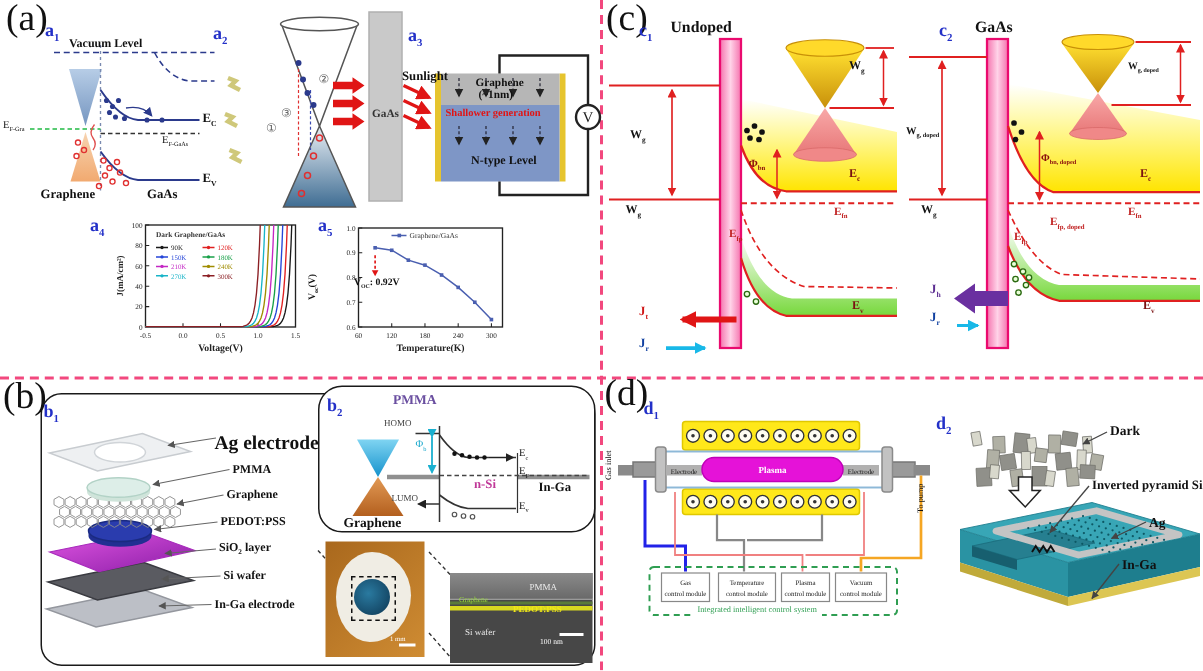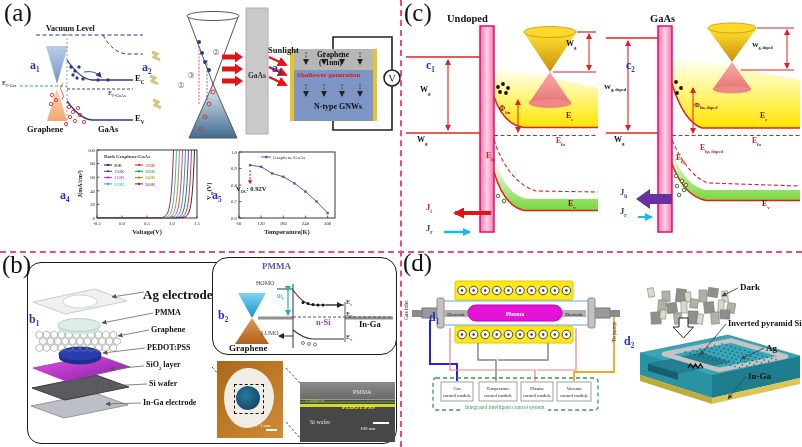--- a/index.html
+++ b/index.html
@@ -4,21 +4,21 @@
 <style>
   html,body{margin:0;padding:0;background:#fff;}
   #fig{position:relative;width:802px;height:447px;background:#fff;overflow:hidden;
        font-family:"Liberation Serif",serif;}
   .sv{position:absolute;z-index:4;}
   .L{position:absolute;font-family:"Liberation Serif",serif;line-height:1.05;color:#111;
      white-space:nowrap;z-index:6;}
   .b{font-weight:bold;}
   sub{font-size:0.6em;line-height:0;}
   .ptag{font-size:25px;color:#111;}
-  .stag{font-weight:bold;color:#2330c8;font-size:12px;margin-top:45px;}
+  .stag{font-weight:bold;color:#2330c8;font-size:12px;}
   .divider-v{position:absolute;left:400px;top:0;height:447px;width:0;
      border-left:2px dashed #f2487e;z-index:2;}
   .divider-h{position:absolute;left:0;top:251px;width:802px;height:0;
      border-top:2px dashed #f2487e;z-index:2;}
   .bbox{position:absolute;border:1.5px solid #1a1a1a;z-index:1;}
   .photo{position:absolute;z-index:5;}
   .rot{transform:rotate(-90deg);transform-origin:0 0;}
   svg text{font-family:"Liberation Serif",serif;}
 </style>
 </head>
@@ -707,21 +707,21 @@
   <div class="L" style="left:108px;top:90px;font-size:7px">E<sub>F-GaAs</sub></div>
   <div class="L b" style="left:135px;top:114px;font-size:8.5px">E<sub>V</sub></div>
   <div class="L b" style="left:27px;top:125px;font-size:8.5px">Graphene</div>
   <div class="L b" style="left:98px;top:125px;font-size:8.5px">GaAs</div>
   <div class="L stag" style="left:142px;top:16px">a<sub>2</sub></div>
   <div class="L stag" style="left:272px;top:17px">a<sub>3</sub></div>
   <div class="L b" style="left:268px;top:46px;font-size:8.5px">Sunlight</div>
   <div class="L b" style="left:317px;top:51px;font-size:7.5px">Graphene</div>
   <div class="L b" style="left:319px;top:59px;font-size:7.5px">(~1nm)</div>
   <div class="L b" style="left:297px;top:72px;font-size:7px;color:#e01515">Shallower generation</div>
-  <div class="L b" style="left:314px;top:103px;font-size:8px">N-type GNWs</div>
+  <div class="L b" style="left:314px;top:103px;font-size:8px">N-type Level</div>
   <div class="L stag" style="left:60px;top:144px">a<sub>4</sub></div>
   <div class="L stag" style="left:212px;top:144px">a<sub>5</sub></div>
   <div class="L b" style="left:236px;top:186px;font-size:6.5px">V<sub>OC</sub>: 0.92V</div>
   <div class="L rot b" style="left:206px;top:200px;font-size:6.5px">V<sub>oc</sub>(V)</div>
 
   <div class="L ptag" style="left:2px;top:252px">(b)</div>
   <div class="L stag" style="left:29px;top:268px">b<sub>1</sub></div>
   <div class="L b" style="left:143px;top:288px;font-size:13px">Ag electrode</div>
   <div class="L b" style="left:155px;top:309px;font-size:8px">PMMA</div>
   <div class="L b" style="left:151px;top:326px;font-size:8px">Graphene</div>
@@ -772,18 +772,18 @@
   <div class="L b" style="left:700px;top:144px;font-size:7.5px;color:#c02020">E<sub>fp, doped</sub></div>
   <div class="L b" style="left:762px;top:200px;font-size:8px;color:#7a1010">E<sub>v</sub></div>
   <div class="L b" style="left:620px;top:188px;font-size:8.5px;color:#5c2d91">J<sub>h</sub></div>
   <div class="L b" style="left:620px;top:207px;font-size:8.5px;color:#1040a0">J<sub>r</sub></div>
 
   <div class="L ptag" style="left:403px;top:250px">(d)</div>
   <div class="L stag" style="left:429px;top:266px">d<sub>1</sub></div>
   <div class="L rot" style="left:404px;top:320px;font-size:5.5px">Gas inlet</div>
   <div class="L rot" style="left:612px;top:342px;font-size:5.5px">To pump</div>
   <div class="L" style="left:462px;top:405px;font-size:5.5px;color:#2f9e52;background:#fff;padding:0 3px;">Integrated intelligent control system</div>
-  <div class="L stag" style="left:624px;top:290px">d<sub>2</sub></div>
+  <div class="L stag" style="left:624px;top:276px">d<sub>2</sub></div>
   <div class="L b" style="left:740px;top:283px;font-size:9px">Dark</div>
   <div class="L b" style="left:728px;top:319px;font-size:8.5px">Inverted pyramid Si</div>
   <div class="L b" style="left:766px;top:344px;font-size:9px">Ag</div>
   <div class="L b" style="left:748px;top:372px;font-size:9px">In-Ga</div>
 </div>
 
 </body></html>

